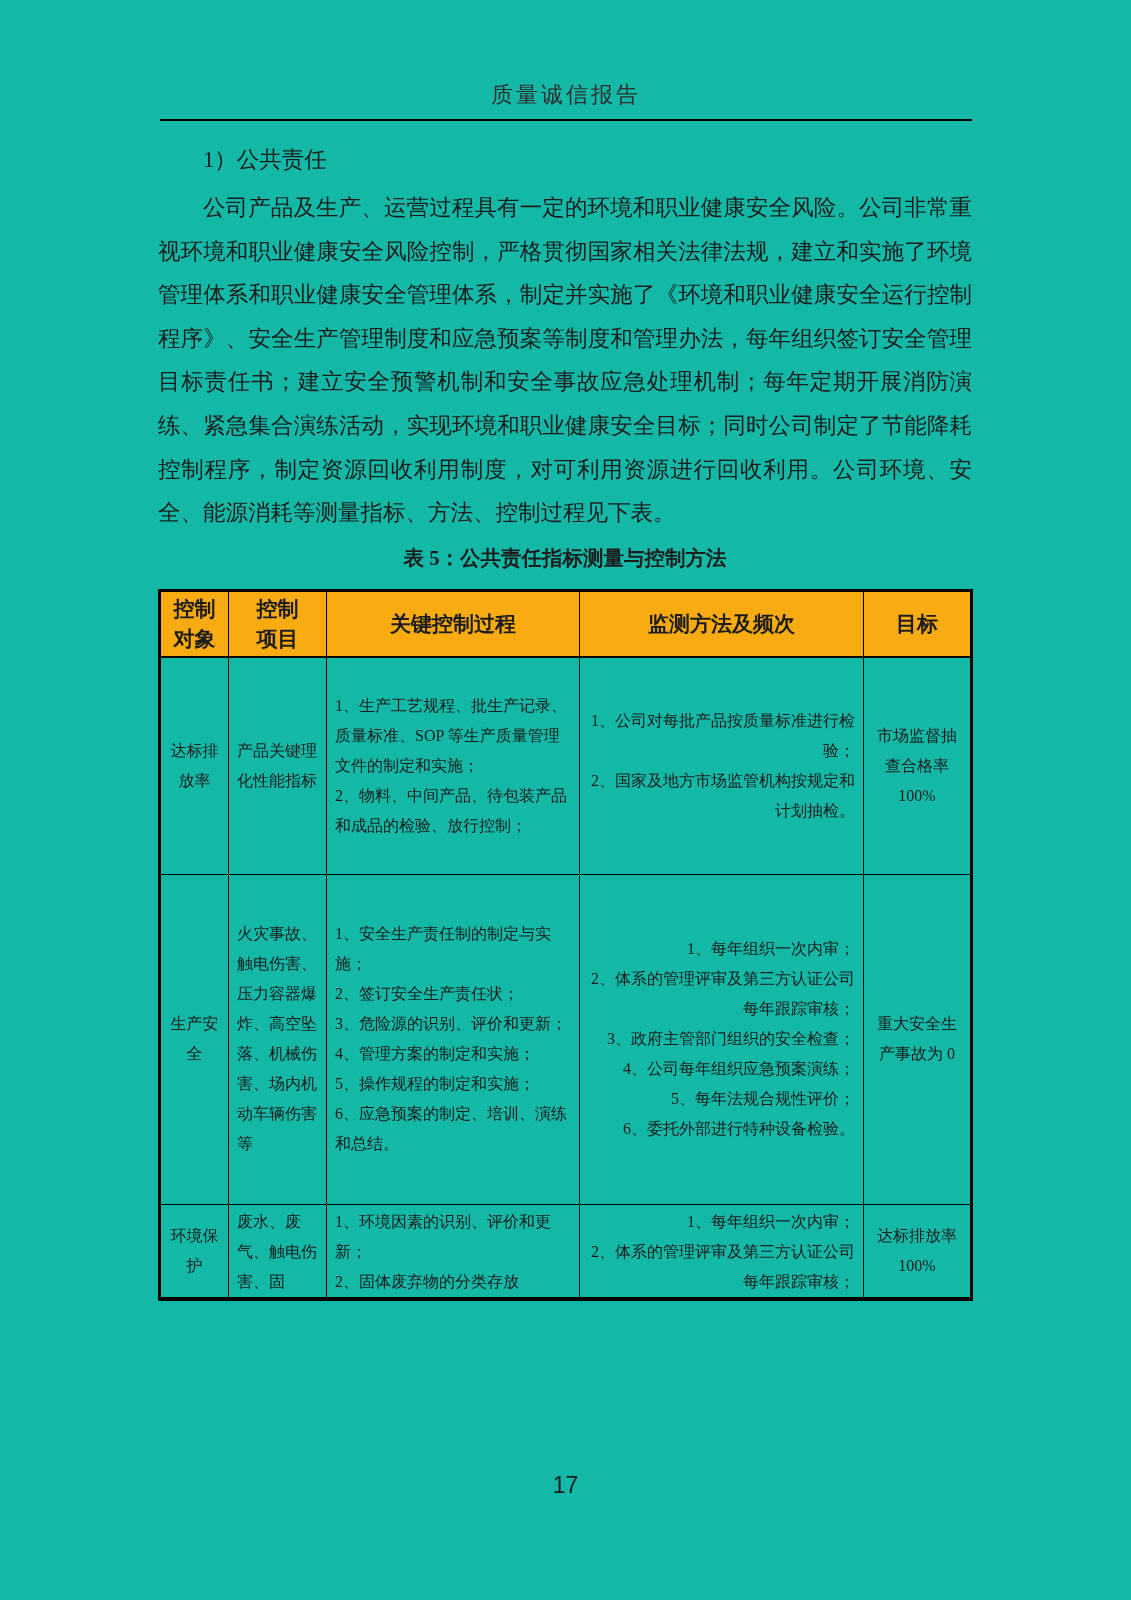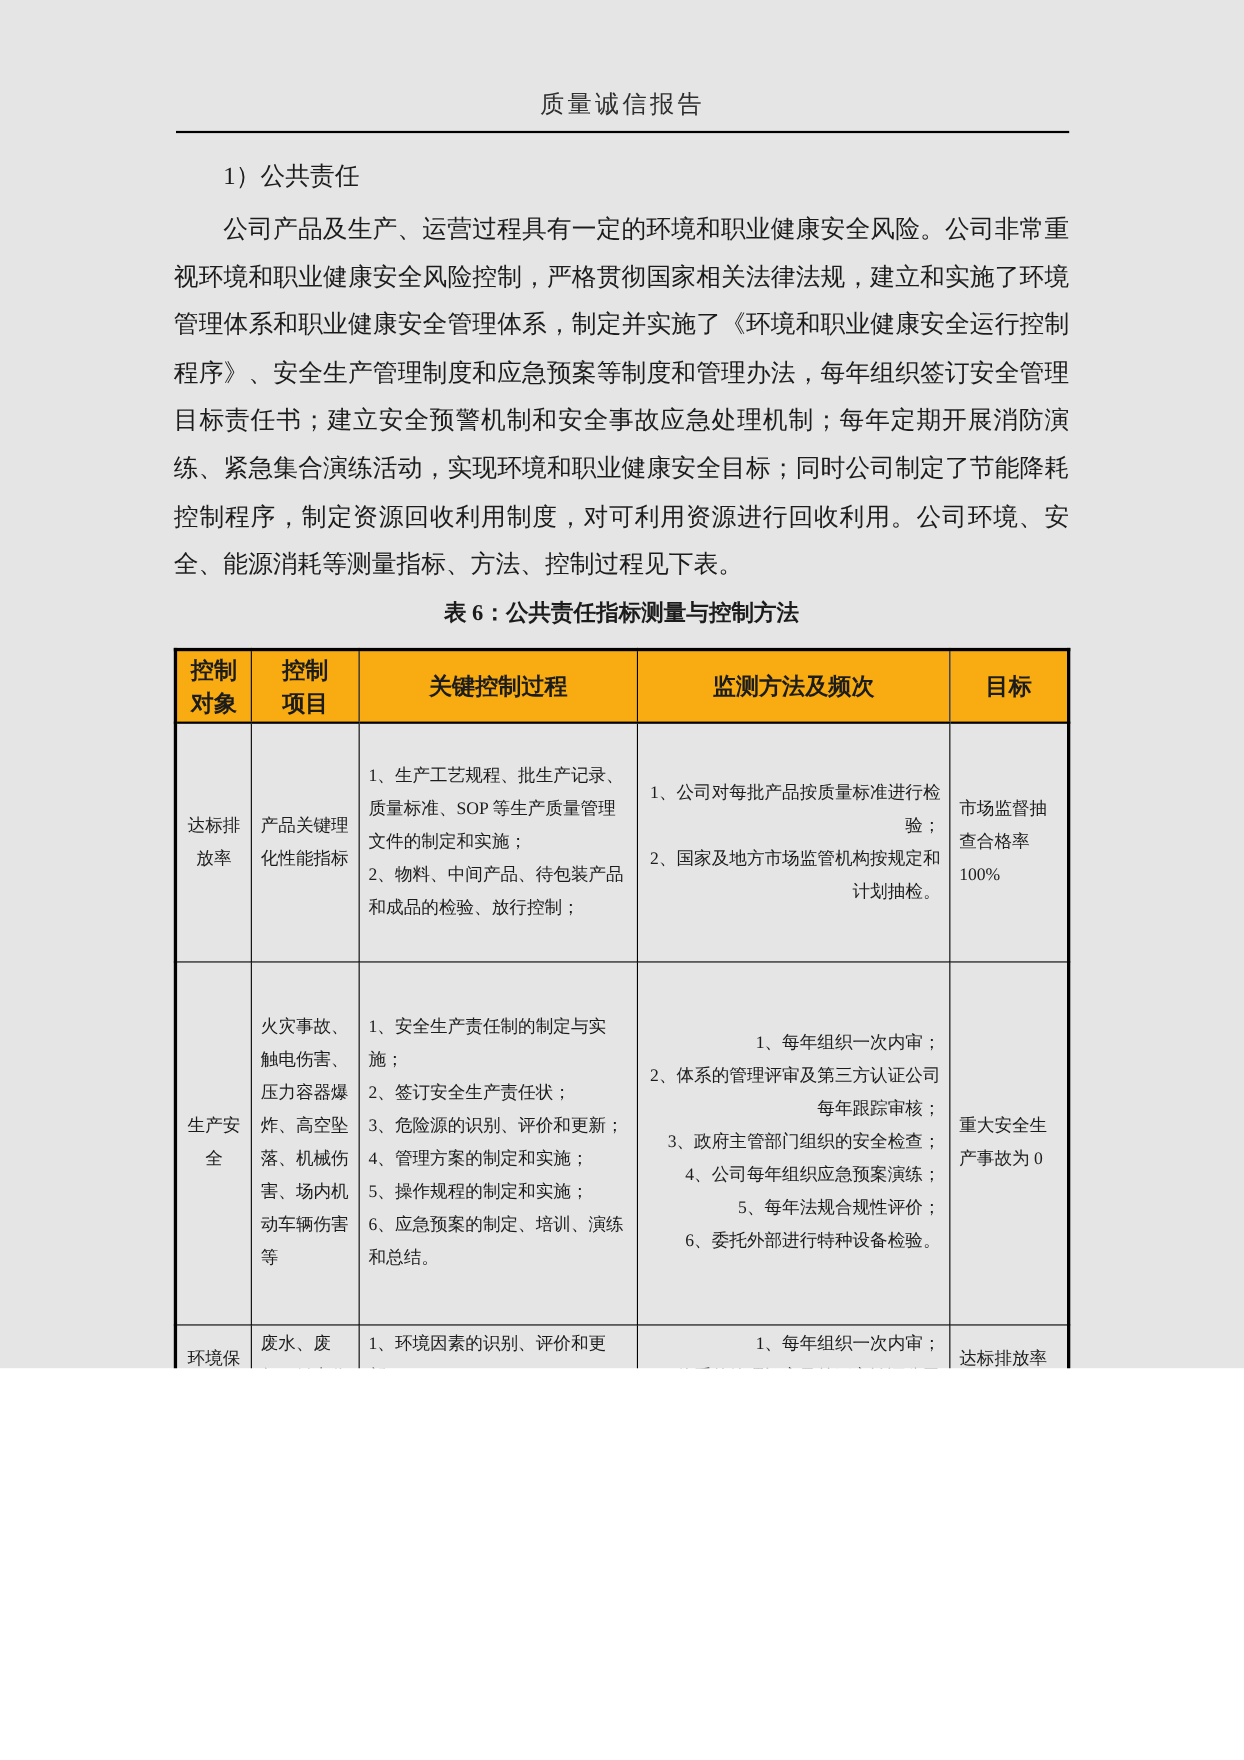--- a/index.html
+++ b/index.html
@@ -1,19 +1,19 @@
 <!DOCTYPE html>
 <html><head>
 <meta charset="utf-8">
 <style>
   html,body{margin:0;padding:0;background:#ffffff;}
   .page{
     position:relative;
-    width:1131px;height:1244px;
-    background:#e5e5e5;
+    width:1131px;height:1600px;
+    background:#14b8a6;
     font-family:"Liberation Serif","DejaVu Serif",serif;
     color:#1c1c1c;
     overflow:hidden;
   }
   
   .doc-header{
     position:absolute;top:80px;left:160px;width:812px;
     text-align:center;
     border-bottom:2px solid #000;
     padding-bottom:9px;
@@ -60,21 +60,21 @@
     height:60px;
     padding:2px 4px;
   }
   tr.row-product td{height:212px;}
   tr.row-safety td{height:325px;}
   tr.row-env td{height:86px;}
   td.c-obj{text-align:center;padding:2px 12px;}
   td.c-item{text-align:left;padding:2px 10px;margin-top:40px;}
   td.c-proc{text-align:left;}
   td.c-mon{text-align:right;}
-  td.c-tgt{text-align:left;padding:2px 10px;}
+  td.c-tgt{text-align:center;padding:2px 10px;}
   .clip{max-height:88px;overflow:hidden;}
   
   .footer{
     position:absolute;top:1472px;left:0;width:1131px;
     text-align:center;
   }
   .page-number{font-size:23px;font-family:"Liberation Sans","DejaVu Sans",sans-serif;}
 </style>
 </head>
 <body>
@@ -85,21 +85,21 @@
     <div class="doc-header-title">质量诚信报告</div>
   </header>
 
   <main class="content">
 
     <h2 class="section-heading">1）公共责任</h2>
 
 
     <p class="para">公司产品及生产、运营过程具有一定的环境和职业健康安全风险。公司非常重视环境和职业健康安全风险控制，严格贯彻国家相关法律法规，建立和实施了环境管理体系和职业健康安全管理体系，制定并实施了《环境和职业健康安全运行控制程序》、安全生产管理制度和应急预案等制度和管理办法，每年组织签订安全管理目标责任书；建立安全预警机制和安全事故应急处理机制；每年定期开展消防演练、紧急集合演练活动，实现环境和职业健康安全目标；同时公司制定了节能降耗控制程序，制定资源回收利用制度，对可利用资源进行回收利用。公司环境、安全、能源消耗等测量指标、方法、控制过程见下表。</p>
 
-    <div class="table-caption">表 6：公共责任指标测量与控制方法</div>
+    <div class="table-caption">表 5：公共责任指标测量与控制方法</div>
 
     <table class="tbl">
       <colgroup>
         <col style="width:69px">
         <col style="width:98px">
         <col style="width:253px">
         <col style="width:284px">
         <col style="width:108px">
       </colgroup>
       <thead>

